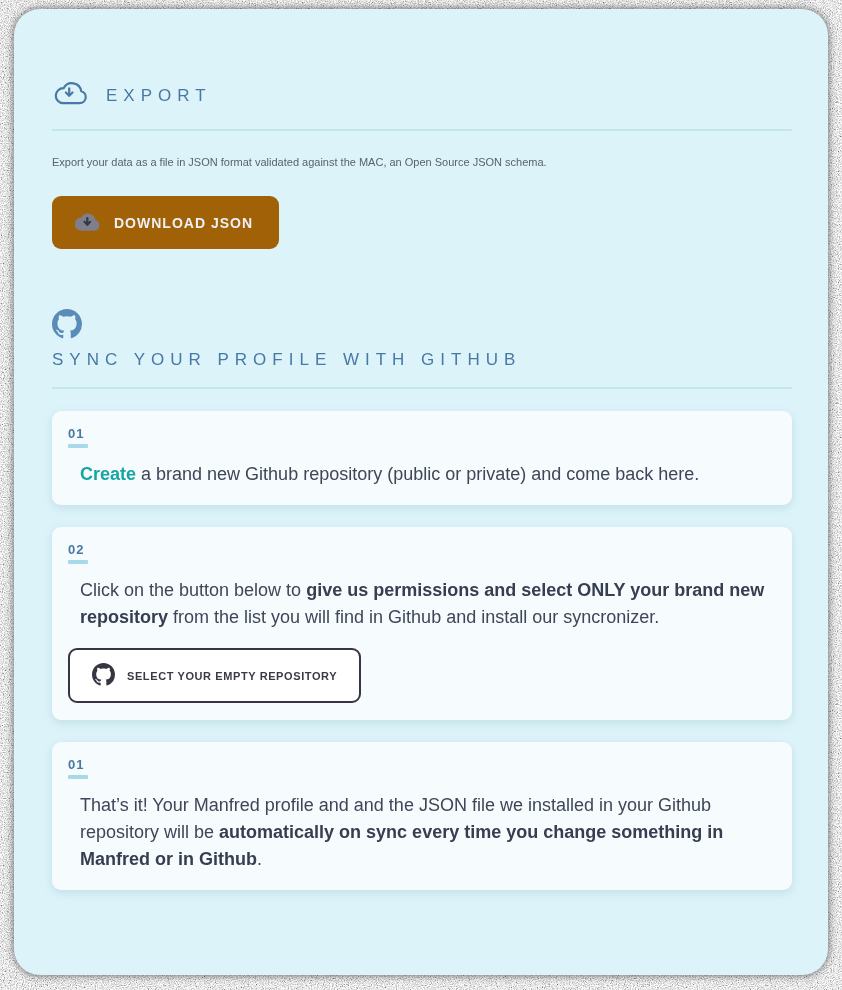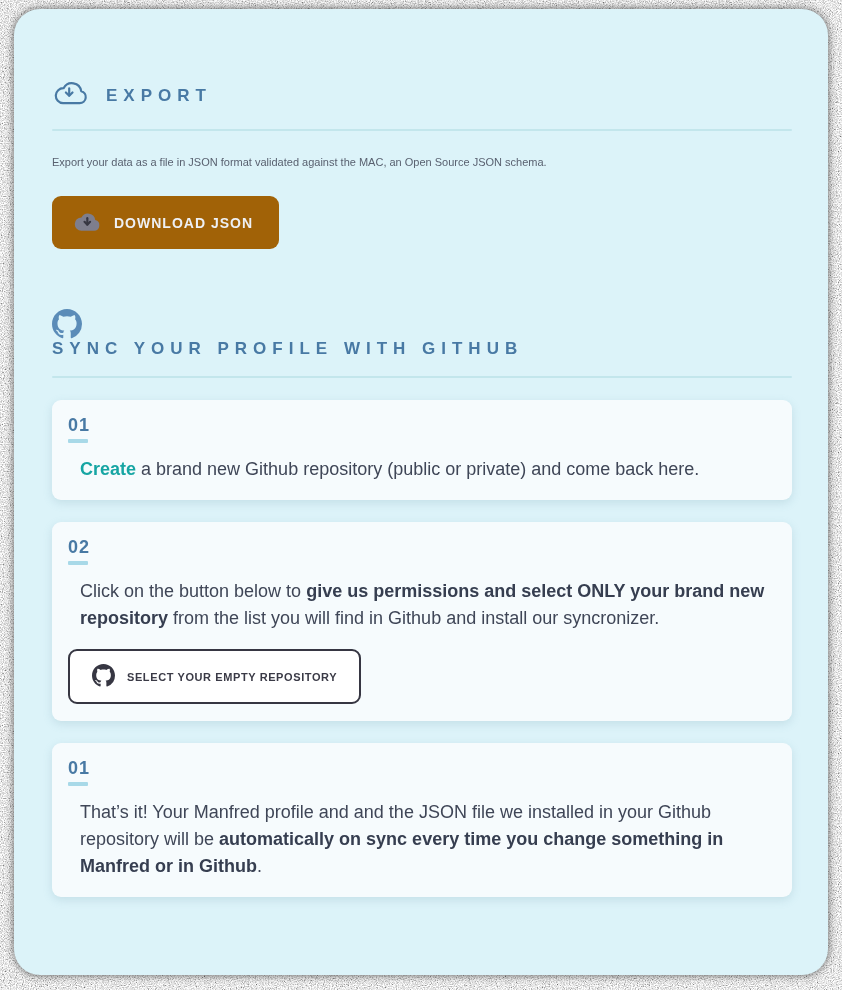--- a/index.html
+++ b/index.html
@@ -24,21 +24,21 @@
     border-radius:26px;
     box-shadow:0 0 9px rgba(10,10,10,.65);
     padding:71px 36px 0 38px;
   }
 
   
   .export-head { display:flex; align-items:center; gap:16px; }
   .sec-title {
     color:#4879a4;
     font-size:17px;
-    font-weight:700;
+    font-weight:400;
     letter-spacing:6px;
   }
   .divider {
     height:2px;
     background:#c3e6ec;
     margin-top:17px;
     border-radius:1px;
   }
   .desc {
     margin-top:23px;
@@ -61,32 +61,32 @@
     padding:0 26px 0 22px;
     height:53px;
     border-radius:9px;
     border:none;
     cursor:pointer;
   }
 
   
   .sync-sec { margin-top:60px; }
   .gh-blue { width:30px; height:30px; fill:#5b8cb8; display:block; }
-  .sync-title { }
+  .sync-title { margin-top:11px; }
 
   .step-card {
     background:#f6fbfd;
     border-radius:9px;
     margin-top:22px;
     padding:15px 16px 17px 16px;
     box-shadow:0 3px 10px rgba(100,145,165,.20);
   }
   .step-num {
     color:#4879a4;
-    font-size:18px;
+    font-size:13px;
     font-weight:700;
     letter-spacing:1px;
   }
   .step-bar {
     width:20px; height:4px;
     background:#a8d9e8;
     margin-top:3px;
     border-radius:1px;
   }
   .step-text {

